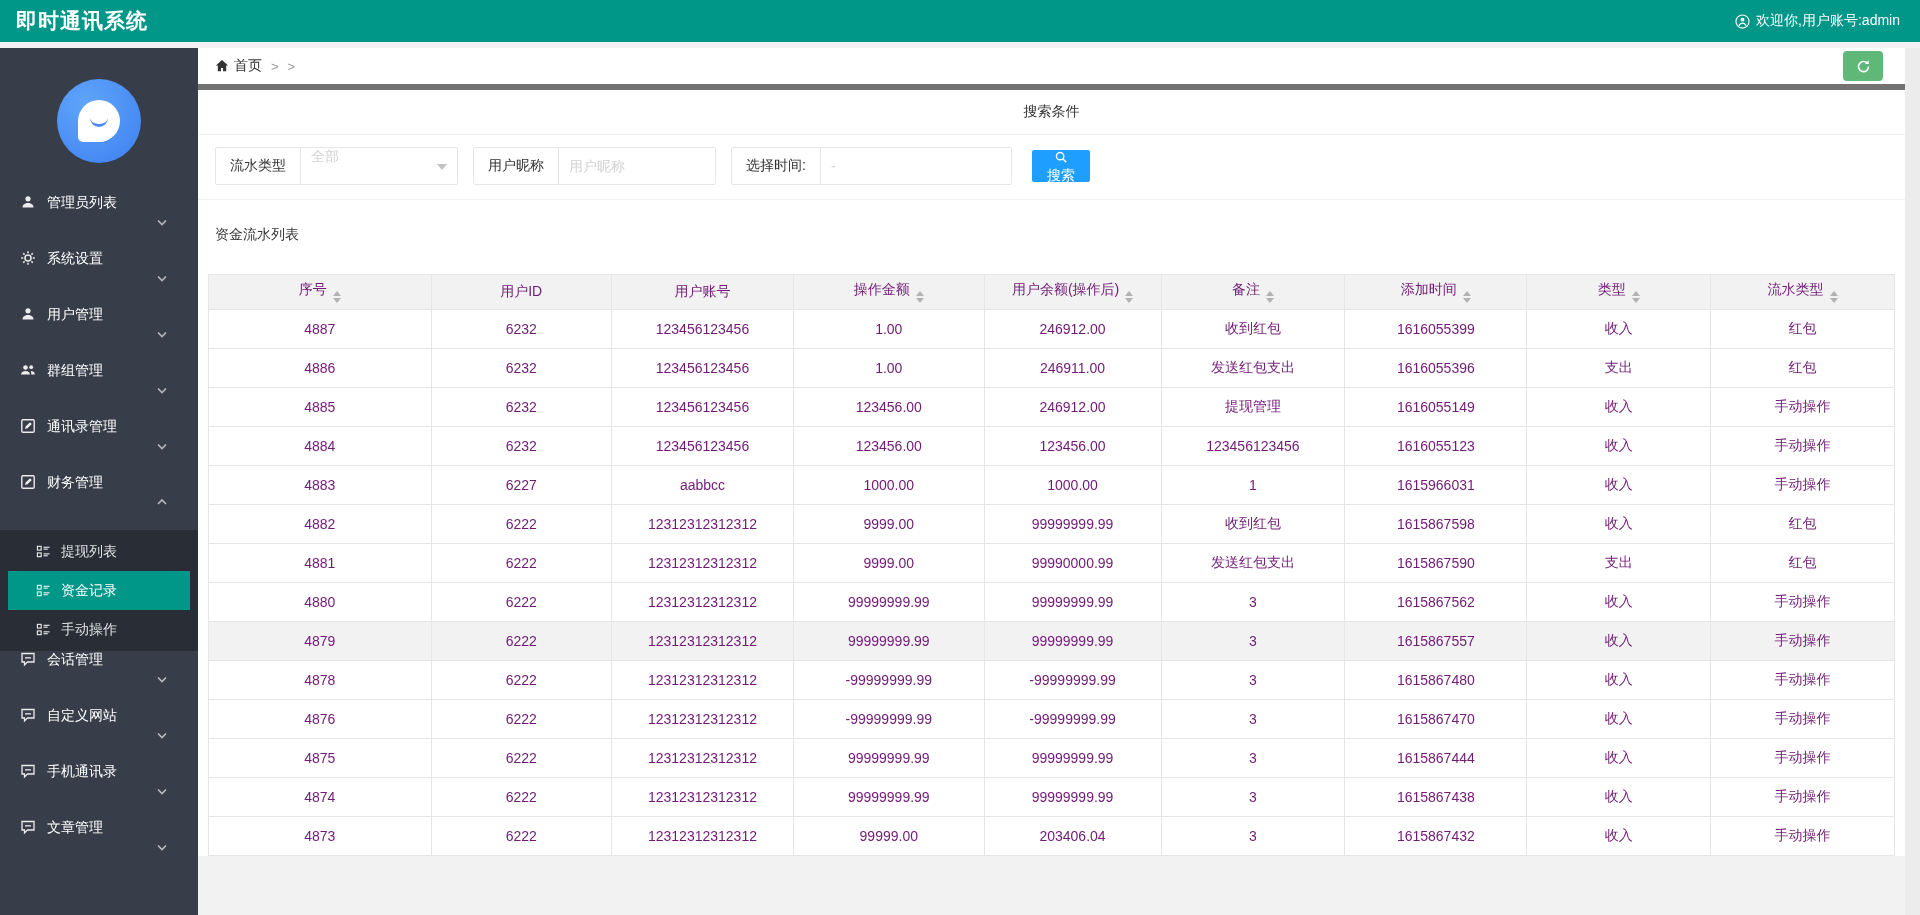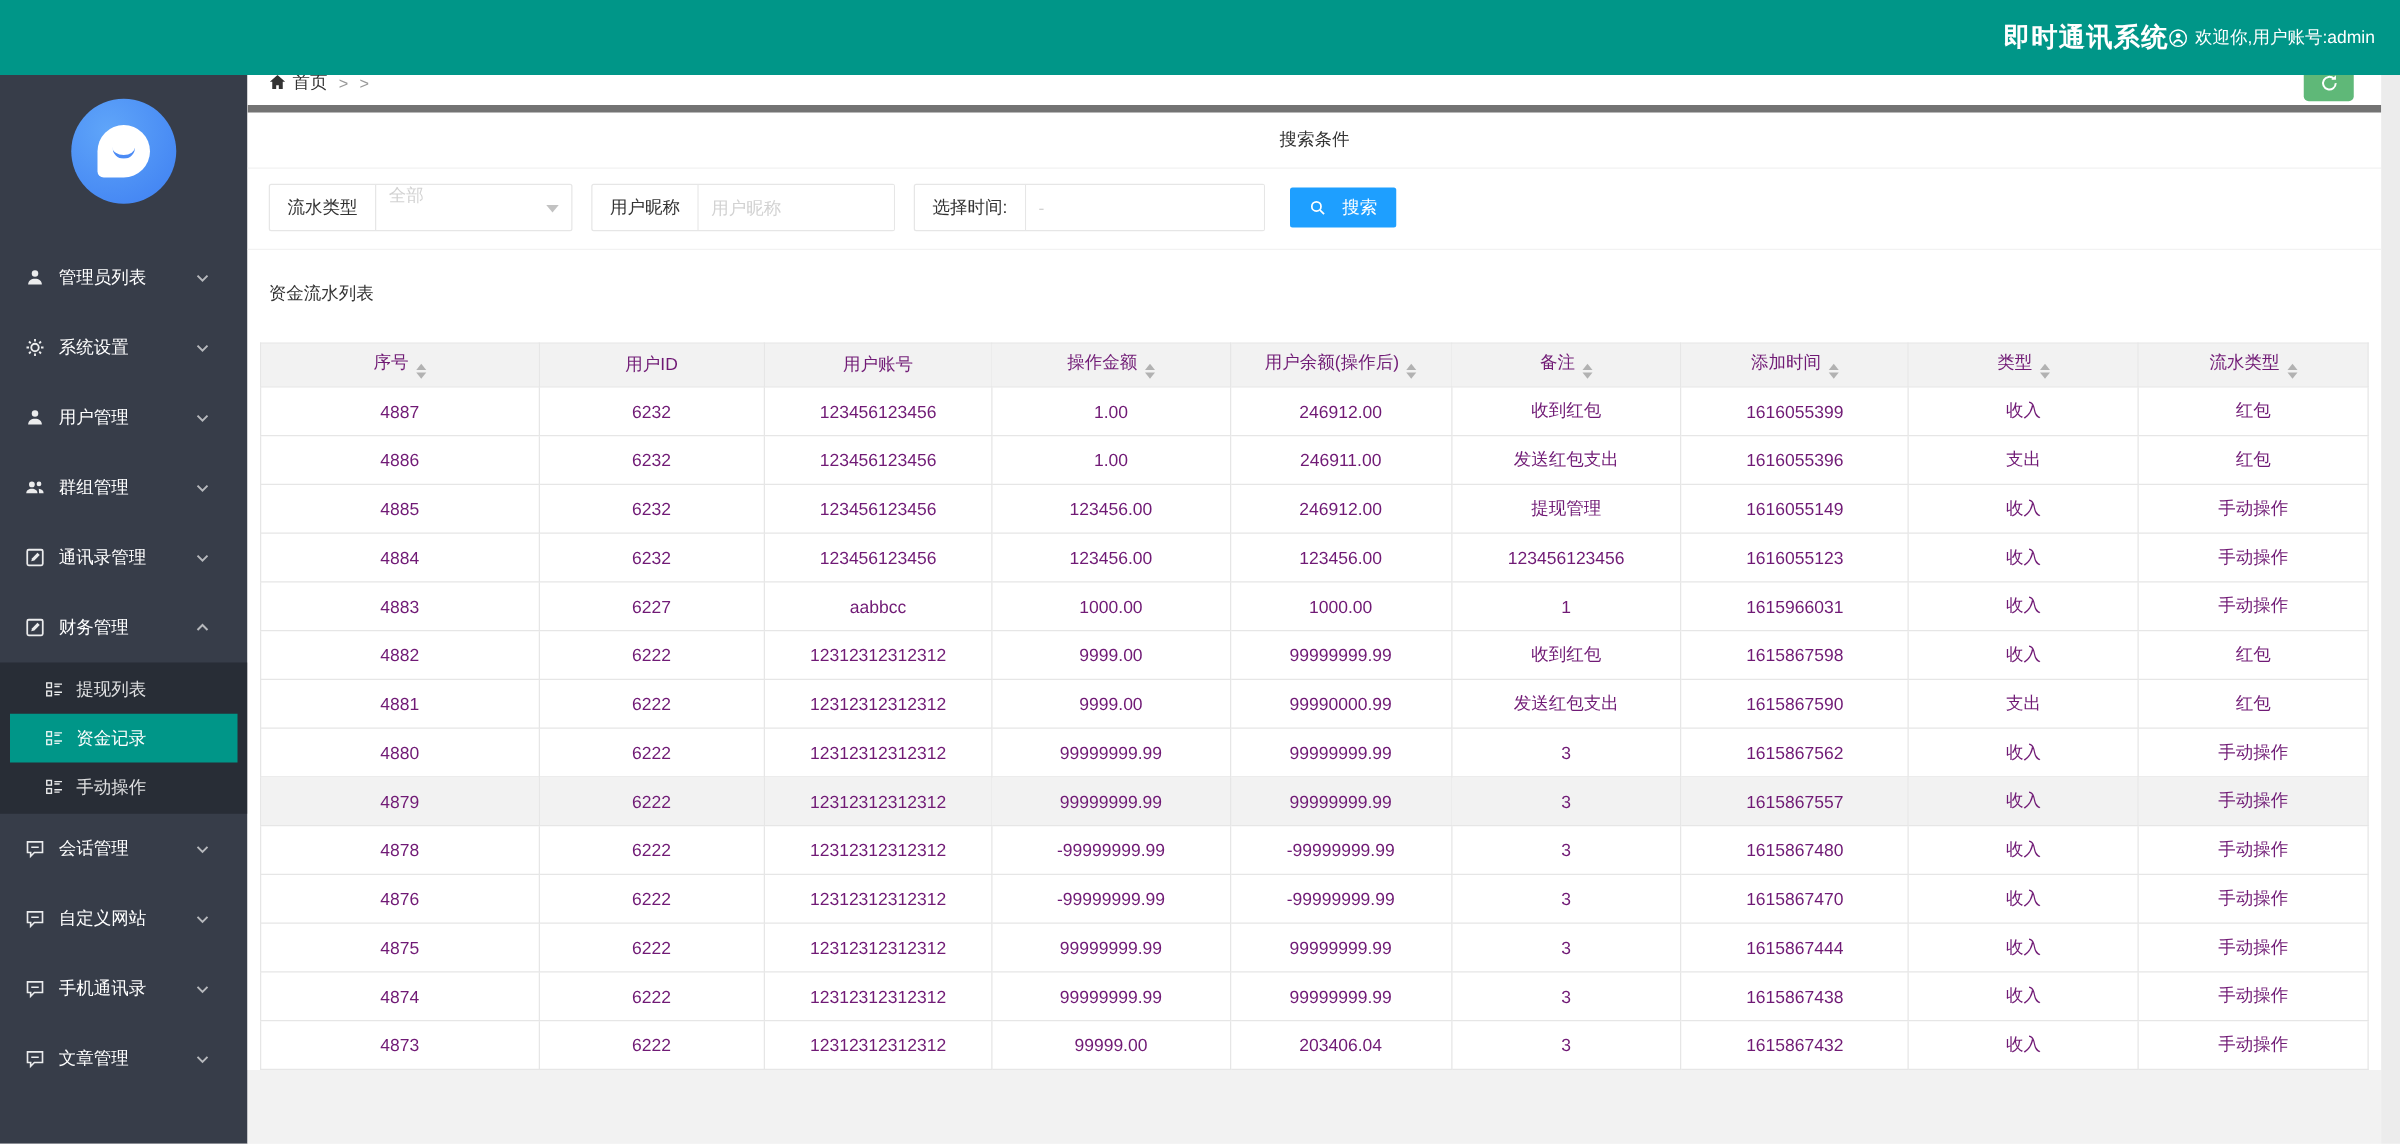--- a/index.html
+++ b/index.html
@@ -1,35 +1,35 @@
 <!DOCTYPE html>
 <html><head>
 <meta charset="utf-8">
 <title>即时通讯系统</title>
 <style>
   * { margin:0; padding:0; box-sizing:border-box; }
   html,body { width:1920px; height:915px; overflow:hidden; }
   body { font-family:"Liberation Sans","DejaVu Sans",sans-serif; background:#f2f2f2; position:relative; font-size:14px; }
 
   
-  .app-header { position:absolute; top:0; left:0; width:1920px; height:60px; background:#009688;
-    display:flex; align-items:center; justify-content:flex-end; padding:0 20px 0 16px; z-index:20; }
+  .app-header { position:absolute; top:0; left:0; width:1920px; height:42px; background:#009688;
+    display:flex; align-items:center; justify-content:space-between; padding:0 20px 0 16px; z-index:20; }
   .app-title { color:#fff; font-size:21px; font-weight:bold; letter-spacing:1px; }
   .welcome { display:flex; align-items:center; gap:6px; color:#fff; font-size:14px; }
 
   
   .sidebar { position:absolute; top:48px; left:0; width:198px; bottom:0; background:#373D49; }
   .logo-wrap { height:146px; display:flex; align-items:center; justify-content:center; }
   .logo-circle { width:84px; height:84px; border-radius:50%;
     background:radial-gradient(circle at 35% 30%, #5FA5F9, #3E7FF2); display:flex; align-items:center; justify-content:center; }
   .logo-bubble { width:42px; height:42px; background:#fff; border-radius:21px 21px 21px 5px;
     display:flex; align-items:center; justify-content:center; }
   .logo-smile { width:18px; height:10px; border-bottom:3.5px solid #4C8BF5; border-radius:0 0 18px 18px; margin-top:2px; }
 
-  .menu-item { position:relative; height:56px; display:flex; align-items:center; padding:0 20px; color:#fff; cursor:pointer; }
+  .menu-item { position:relative; height:56px; display:flex; padding:0 20px; color:#fff; cursor:pointer; }
   .menu-item .mi-icon { width:16px; height:16px; margin-right:11px; opacity:.9; flex:none; display:inline-flex; }
   .menu-item .mi-label { font-size:14px; }
   .menu-item .mi-chevron { position:absolute; right:28px; top:50%; margin-top:-8px; width:16px; height:16px; opacity:.8; }
   .submenu { background:#282D36; padding:2px 0; }
   .submenu-item { height:39px; margin:0 8px; display:flex; align-items:center; padding-left:28px; color:rgba(255,255,255,.85); cursor:pointer; }
   .submenu-item .mi-icon { width:15px; height:15px; margin-right:10px; opacity:.9; display:inline-flex; }
   .submenu-item.active { background:#009688; color:#fff; }
 
   
   .scroll-strip { position:absolute; top:48px; right:0; width:15px; bottom:0; background:#ececec; }
@@ -51,21 +51,21 @@
   .form-group { display:flex; height:38px; border:1px solid #e6e6e6; border-radius:2px; background:#fff; }
   .fg-label { display:flex; align-items:center; justify-content:center; padding:0 14px; min-width:80px;
     border-right:1px solid #e6e6e6; color:#333; white-space:nowrap; }
   .fg-select { width:156px; display:flex; padding:0 28px 0 10px; color:#d2d2d2; position:relative; cursor:pointer; }
   .fg-tri { position:absolute; right:10px; top:50%; margin-top:-2px; width:0; height:0;
     border-left:5px solid transparent; border-right:5px solid transparent; border-top:6px solid #c2c2c2; }
   .fg-input { border:none; outline:none; width:156px; padding:0 10px; font-size:14px; color:#333; font-family:inherit; }
   .fg-input.time { width:190px; }
   .fg-input::placeholder { color:#d2d2d2; }
   .search-btn { height:32px; padding:0 15px; margin-left:5px; background:#1E9FFF; color:#fff; border:none; border-radius:2px;
-    font-size:14px; display:flex; align-items:center; gap:13px; cursor:pointer; font-family:inherit; }
+    font-size:14px; display:flex; align-items:center; gap:3px; cursor:pointer; font-family:inherit;flex-direction:column; }
 
   .list-title { padding:26px 17px 30px; color:#333; }
 
   .table-wrap { margin:0 10px; }
   table { width:100%; border-collapse:collapse; table-layout:fixed; background:#fff; color:#701a75; }
   th,td { border:1px solid #e6e6e6; text-align:center; font-size:14px; overflow:hidden; white-space:nowrap; }
   th { background:#f2f2f2; font-weight:400; height:35px; cursor:pointer; }
   td { height:39px; }
   tr.hl td { background:#f2f2f2; }
   .sort { display:inline-flex; flex-direction:column; gap:2px; margin-left:6px; vertical-align:-2px; }

